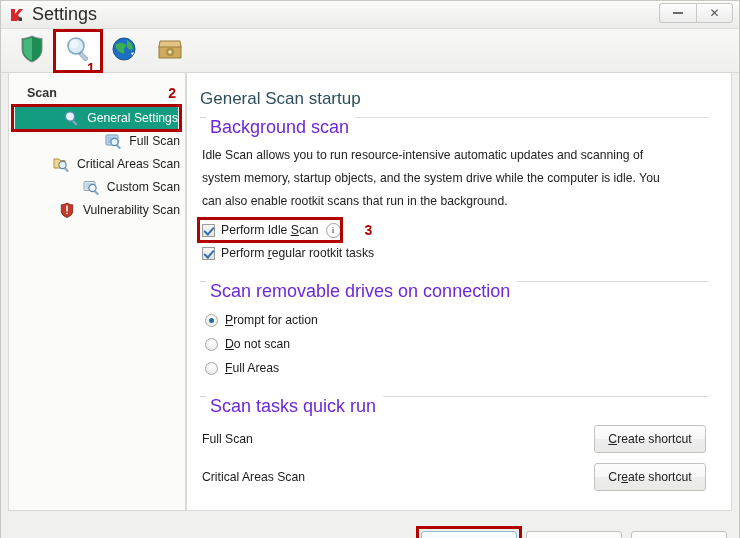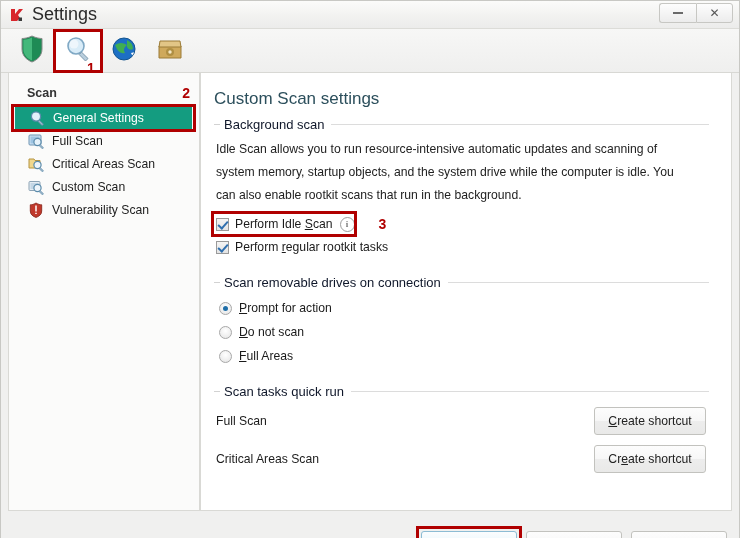--- a/index.html
+++ b/index.html
@@ -78,41 +78,42 @@
   }
 
   
   .body {
     position: relative;
     height: 438px;
     display: flex;
     background: #f0f0ef;
   }
   .sidebar {
-    width: 192px;
+    width: 178px;
     margin: 0 0 0 7px;
     background: #fbfbfa;
     border: 1px solid #d9d9d5;
     border-top: none;
     box-sizing: border-box;
     padding-top: 10px;
     position: relative;
   }
   .sb-title {
     font-size: 12.5px; font-weight: bold; color: #333;
     padding: 3px 0 7px 18px;
   }
   .sb-item {
     height: 22px;
     display: flex; align-items: center;
-    padding-left: 14px;
+    padding-left: 4px;
     font-size: 12.2px; color: #1d1d1d;
     position: relative;
     margin: 0 5px 1px 5px;
     box-sizing: border-box;
+    justify-content: flex-end;
   }
   .sb-item.selected {
     background: #149c80;
     color: #ffffff;
     margin-left: 6px; margin-right: 7px;
   }
   .sb-item .hl {
     position: absolute; left: -4px; top: -3px; right: -4px; bottom: -3px;
     border: 3px solid #b00000; box-sizing: border-box;
     pointer-events: none;
@@ -132,22 +133,22 @@
   }
   .page-title {
     font-size: 17px; color: #1f4e5f; font-weight: normal;
     color: #2c4f5c;
     margin: 4px 0 8px 0;
   }
   .group {
     margin-top: 2px;
   }
   .group-head {
-    display: flex; align-items: center;
-    font-size: 13px; color: #0f172a;
+    display: flex; 
+    font-size: 18px; color: #6d28d9;
     margin-bottom: 3px;
   }
   .group-head .dashleft { width: 6px; height: 1px; background:#d2d2d2; margin-right: 4px;}
   .group-head .line { flex: 1; height: 1px; background: #dcdcdc; margin-left: 7px; }
   .desc {
     font-size: 12.2px; color: #222; line-height: 23px;
     margin: 6px 0 7px 2px;
     max-width: 478px;
   }
   .chkrow {
@@ -383,21 +384,21 @@
             <path d="M8 1 C6 2.4 3.6 2.8 2.3 2.8 L2.3 9 C2.3 12.6 5.2 14.5 8 15.4 C10.8 14.5 13.7 12.6 13.7 9 L13.7 2.8 C12.4 2.8 10 2.4 8 1 Z" fill="#c0392b" stroke="#8a2b20" stroke-width="0.9"></path>
             <path d="M8 3.6 L8 9.4 M8 10.8 L8 12" stroke="#fff" stroke-width="1.5"></path>
           </svg>
         </span>
         <span>Vulnerability Scan</span>
       </div>
     </div>
 
     <div class="content">
 
-      <div class="page-title">Custom Scan settings</div>
+      <div class="page-title">General Scan startup</div>
 
       <div class="group">
         <div class="group-head">
           <span class="dashleft"></span>
           <span>Background scan</span>
           <span class="line"></span>
         </div>
         <div class="desc">Idle Scan allows you to run resource-intensive automatic updates and scanning of system memory, startup objects, and the system drive while the computer is idle. You can also enable rootkit scans that run in the background.</div>
 
         <div class="chkrow boxed">

